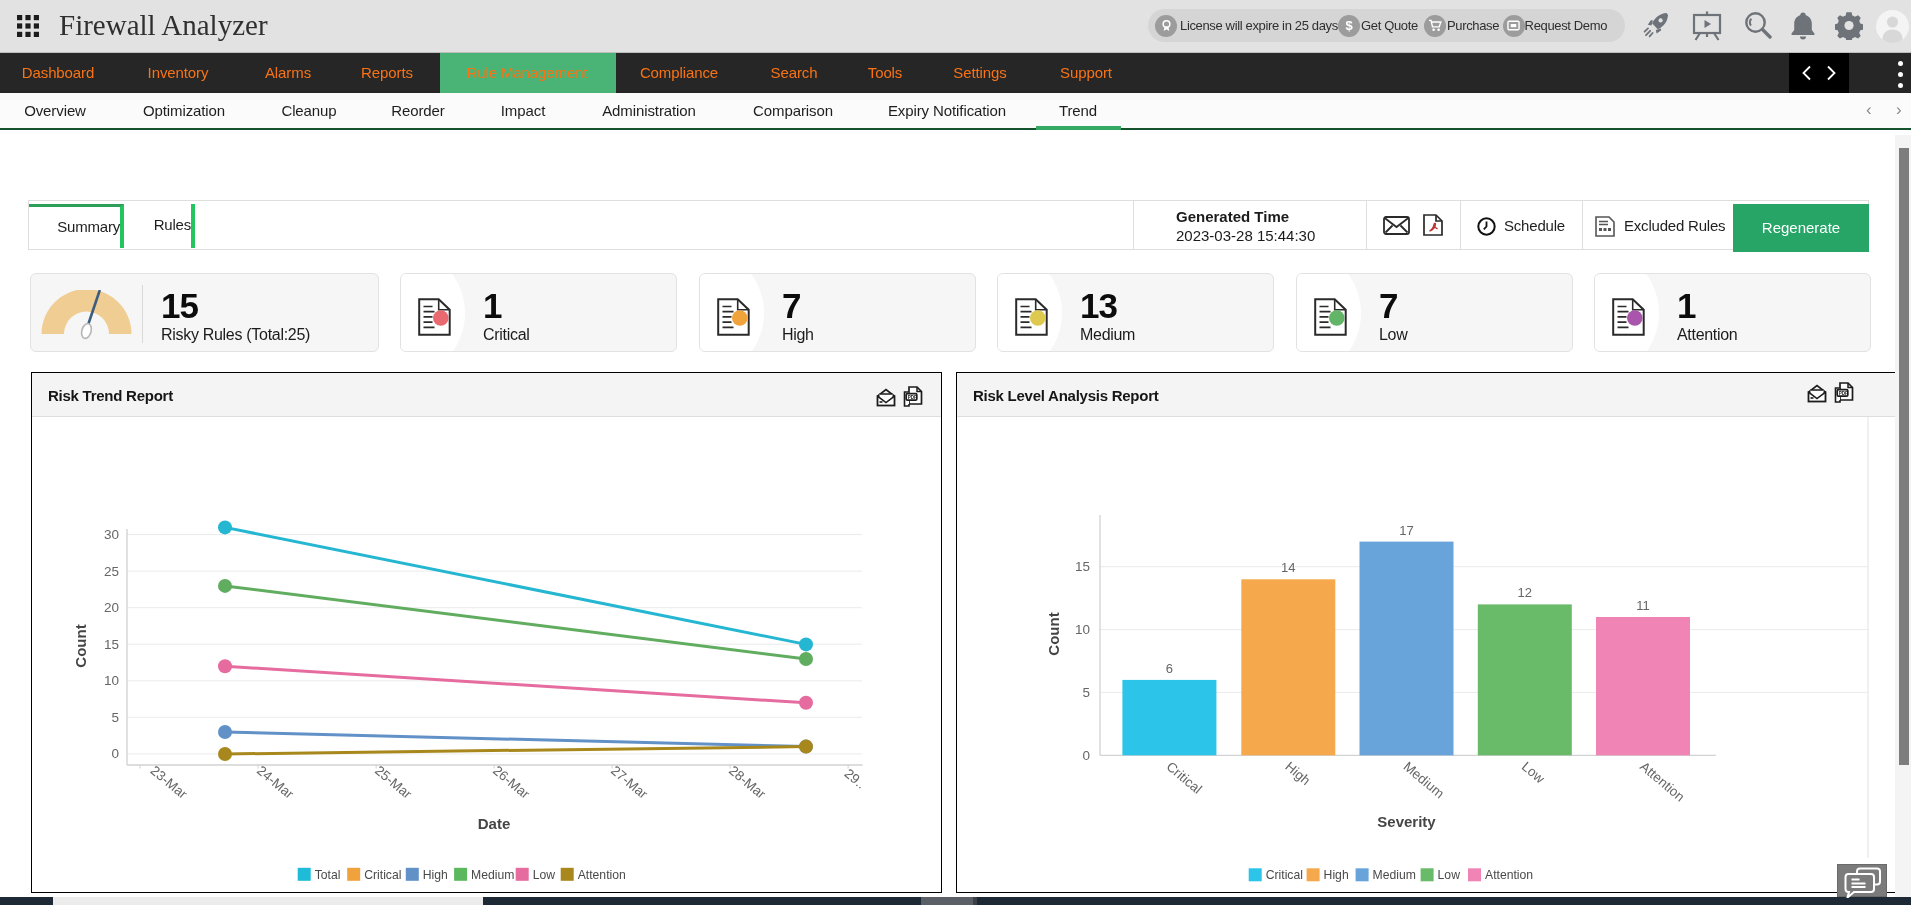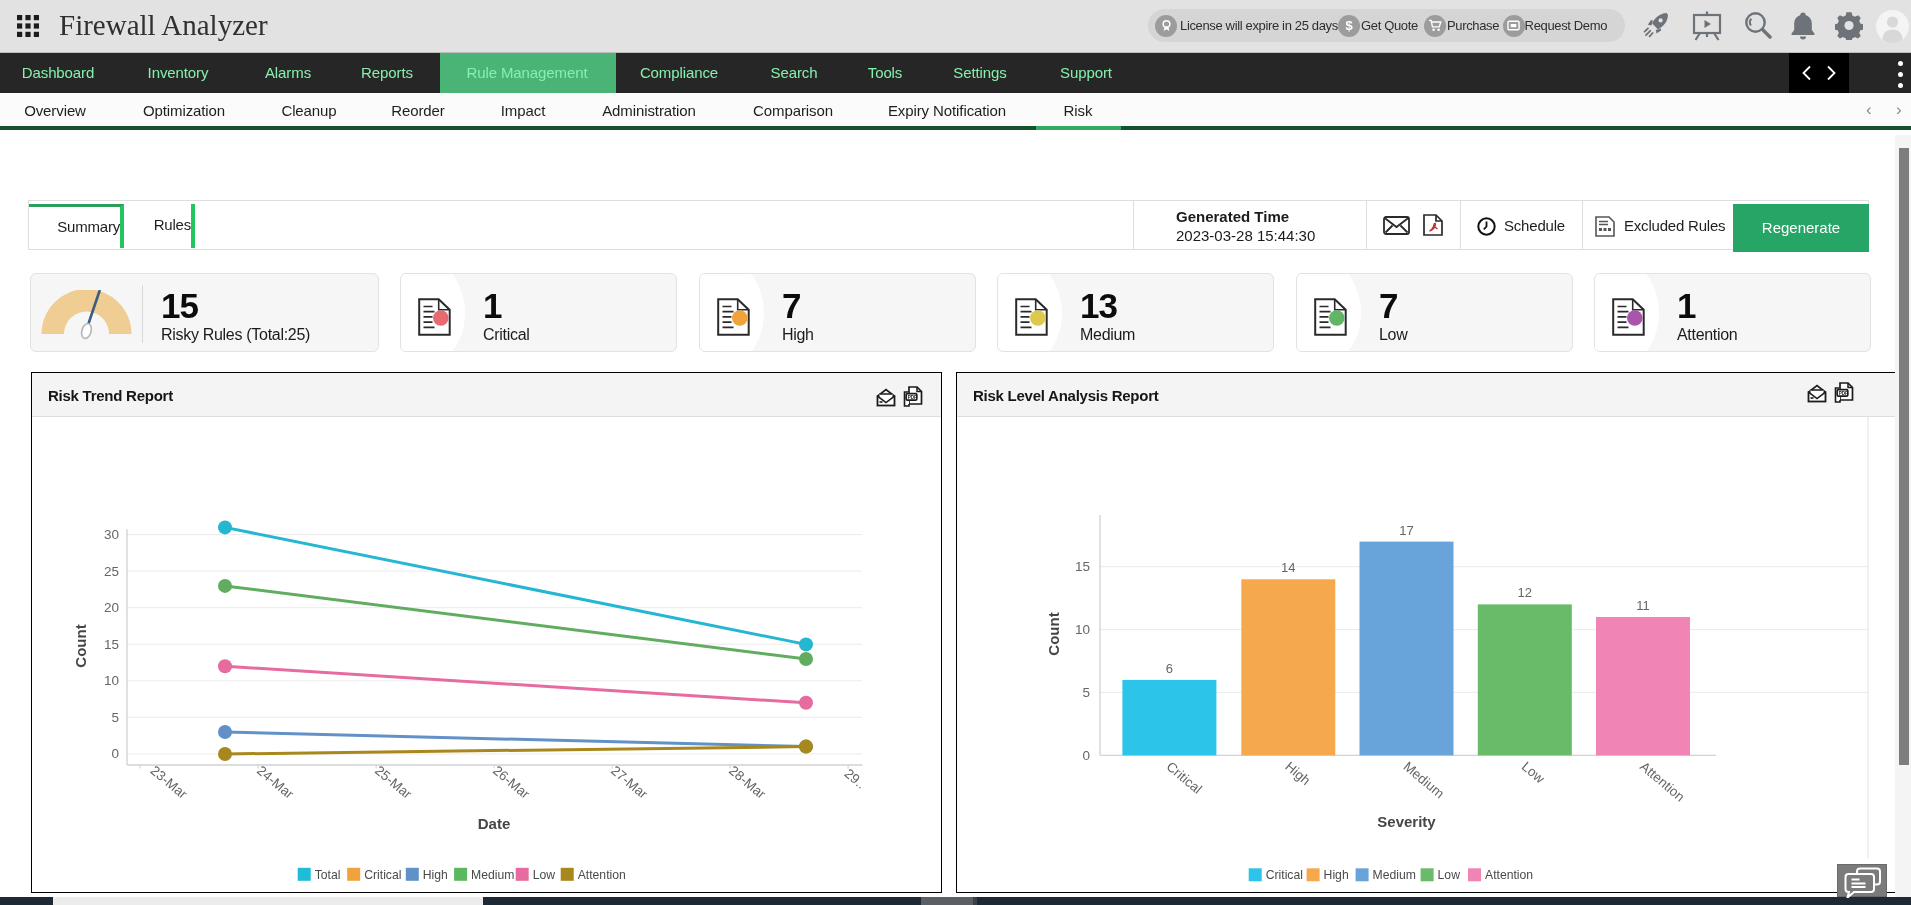--- a/index.html
+++ b/index.html
@@ -11,28 +11,28 @@
 #topbar { position:absolute; left:0; top:0; width:1911px; height:53px; background:#e2e2e2; border-bottom:1px solid #bdbdbd; }
 #logo-title { position:absolute; left:59px; top:9px; font-family:"Liberation Serif", serif; font-size:29px; color:#303030; }
 #gridicon { position:absolute; left:17px; top:15px; width:22px; height:22px; }
 .pill { position:absolute; left:1148px; top:9px; width:477px; height:33px; background:#d5d5d5; border-radius:17px; color:#2f2f2f; font-size:13px; letter-spacing:-0.35px; }
 .pill .cir { position:absolute; top:5.5px; width:22px; height:22px; border-radius:50%; background:#9c9c9c; color:#fff; display:flex; align-items:center; justify-content:center; }
 .pill .ptxt { position:absolute; top:0; line-height:33px; white-space:nowrap; }
 .topicon { position:absolute; top:11px; }
 
 
 #mainnav { position:absolute; left:0; top:53px; width:1911px; height:40px; background:#262626; }
-.nitem { position:absolute; top:0; line-height:40px; font-size:15px; letter-spacing:-0.1px; color:#86efac; white-space:nowrap; transform:translateX(-50%); }
+.nitem { position:absolute; top:0; line-height:40px; font-size:15px; letter-spacing:-0.1px; color:#f97316; white-space:nowrap; transform:translateX(-50%); }
 #navgreen { position:absolute; left:440px; top:0; width:176px; height:40px; background:#4ab476; }
 #nav-arrows { position:absolute; right:62px; top:0; width:60px; height:40px; background:#000; color:#fff; display:flex; align-items:center; justify-content:center; gap:14px; font-size:15px; }
 #nav-dots { position:absolute; right:8px; top:8px; width:5px; height:28px; }
 #nav-dots span { display:block; width:5px; height:5px; border-radius:50%; background:#fff; margin-bottom:6px; }
 
 
-#subnav { position:absolute; left:0; top:93px; width:1911px; height:37px; background:#fbfbfb; border-bottom:4px solid #14532d; }
+#subnav { position:absolute; left:0; top:93px; width:1911px; height:37px; background:#fbfbfb; border-bottom:2px solid #14532d; }
 .sitem { position:absolute; top:0; line-height:36px; font-size:15px; letter-spacing:-0.1px; color:#1e1e1e; white-space:nowrap; transform:translateX(-50%); }
 #riskline { position:absolute; left:1036px; top:33px; width:85px; height:4px; background:#35a863; }
 #subnav .chev { position:absolute; top:0; line-height:34px; color:#8a8a8a; font-size:17px; }
 
 
 #crumb { position:absolute; left:31px; top:156px; font-size:20px; font-weight:bold; color:#1b1b1b; letter-spacing:-0.5px; }
 #crumb .gt { color:#5f5f5f; font-size:15px; padding:0 15px; position:relative; top:-2px; }
 #crumb .caret { display:inline-block; width:0; height:0; border-left:5px solid transparent; border-right:5px solid transparent; border-top:6px solid #8a8a8a; margin-left:9px; position:relative; top:-3px; }
 
 
@@ -185,21 +185,21 @@
 
   <div id="subnav">
     <span class="sitem" style="left:55px;">Overview</span>
     <span class="sitem" style="left:184px;">Optimization</span>
     <span class="sitem" style="left:309px;">Cleanup</span>
     <span class="sitem" style="left:418px;">Reorder</span>
     <span class="sitem" style="left:523px;">Impact</span>
     <span class="sitem" style="left:649px;">Administration</span>
     <span class="sitem" style="left:793px;">Comparison</span>
     <span class="sitem" style="left:947px;">Expiry Notification</span>
-    <span class="sitem" style="left:1078px;">Risk</span>
+    <span class="sitem" style="left:1078px;">Trend</span>
     <div id="riskline"></div>
     <span class="chev" style="left:1866px;">‹</span>
     <span class="chev" style="left:1896px;">›</span>
   </div>
 
 
   <div id="tabsrow">
     <div class="tab" id="tab-summary">Summary</div>
     <div class="tab" id="tab-rules">Rules</div>
     <div id="gtblock">

